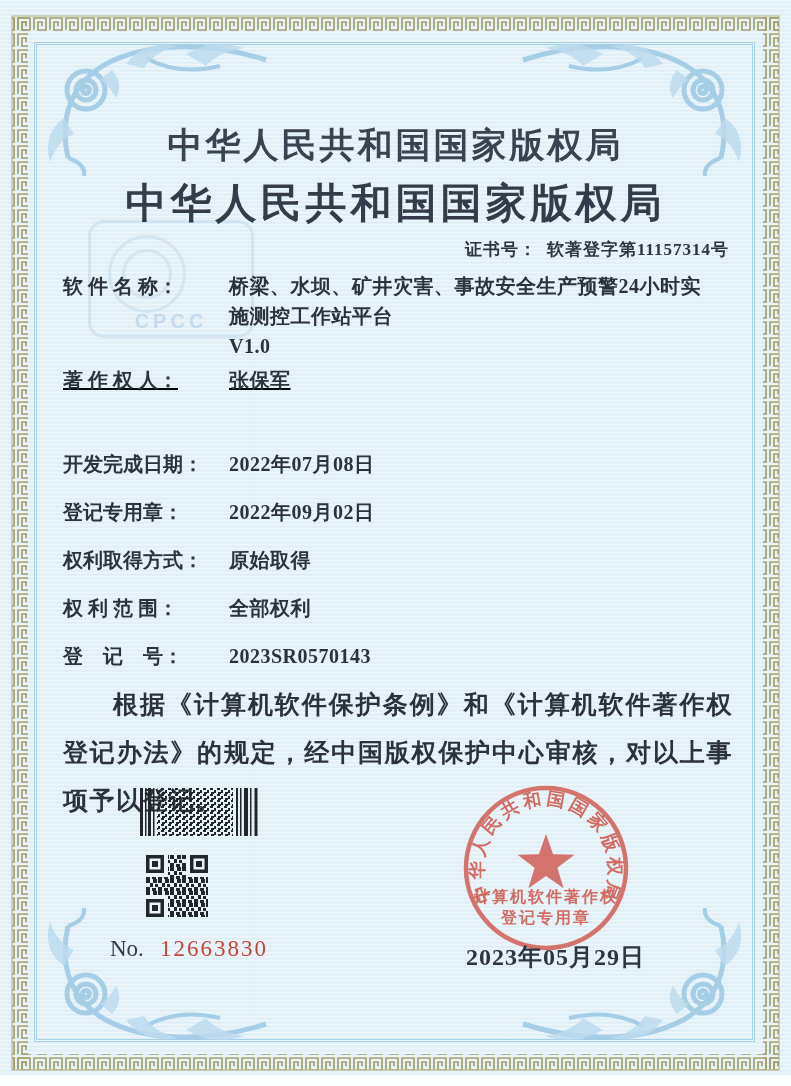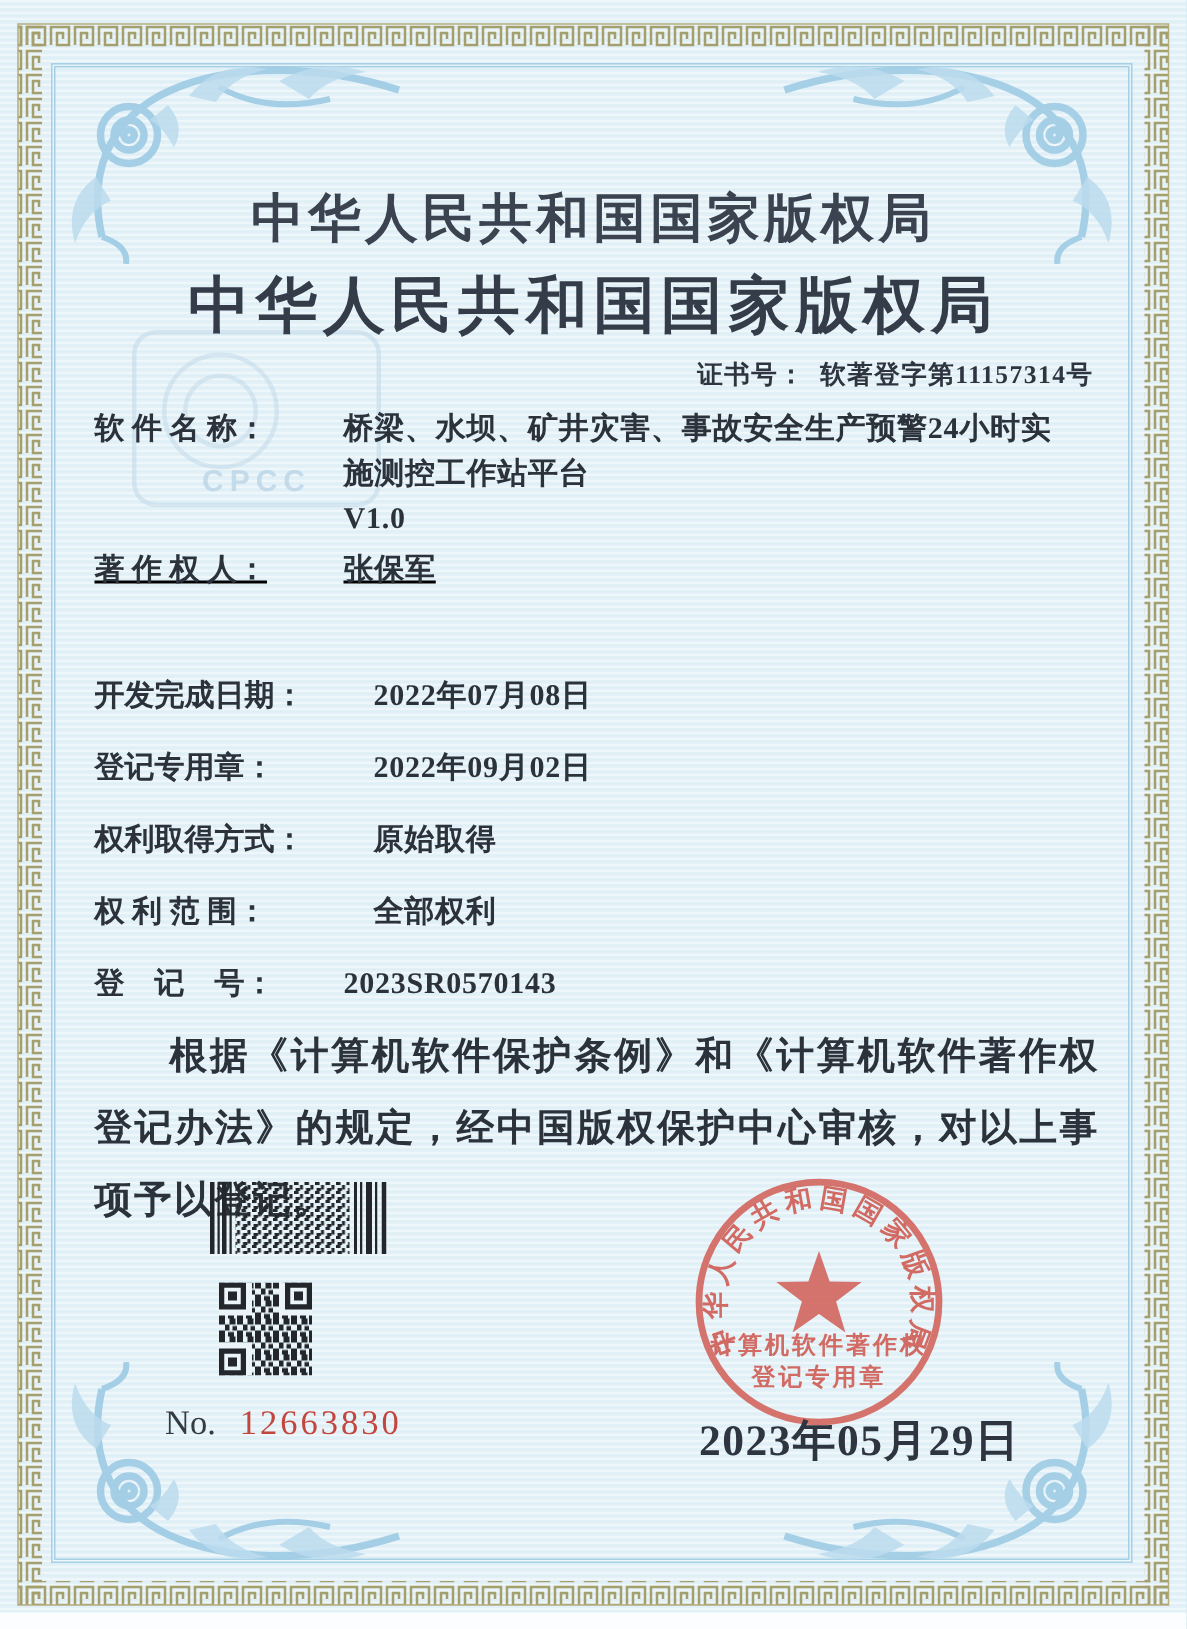--- a/index.html
+++ b/index.html
@@ -65,41 +65,41 @@
     flex:0 0 166px;white-space:pre;
     font-size:20px;font-weight:700;color:#2c323c;line-height:30px;
   }
   .fvalue{
     font-size:20px;font-weight:700;color:#2c323c;line-height:30px;
     letter-spacing:0.5px;
   }
   .fvalue span{display:block;}
   .mb-name{margin-bottom:4px;}
   .mb-owner{margin-bottom:54px;text-decoration:underline;}
-  .mb-std{margin-bottom:18px;gap:20px;}
+  .mb-std{margin-bottom:18px;}
 
   .paragraph{
     position:absolute;left:63px;top:681px;width:670px;
     font-size:25px;font-weight:700;color:#2c323c;line-height:48px;
     letter-spacing:1.5px;text-indent:2em;text-align:justify;
   }
 
   .barcode{position:absolute;left:140px;top:788px;}
   .qrcode{position:absolute;left:146px;top:855px;}
 
   .serial{
     position:absolute;left:110px;top:936px;display:flex;align-items:baseline;
     font-size:23px;color:#333a44;
   }
   .serial .num{margin-left:16px;color:#c2453e;letter-spacing:2px;}
 
   .seal{position:absolute;left:454px;top:776px;opacity:0.88;}
   .issue-date{
     position:absolute;left:466px;top:941px;
-    font-size:29px;font-weight:700;color:#2f3540;letter-spacing:1px;
+    font-size:24px;font-weight:700;color:#2f3540;letter-spacing:1px;
   }
   .bottom-strip{
     position:absolute;left:0;right:0;bottom:0;height:11px;background:#fbfdfe;
   }
 </style>
 </head>
 <body>
 
 <div class="page">
 

